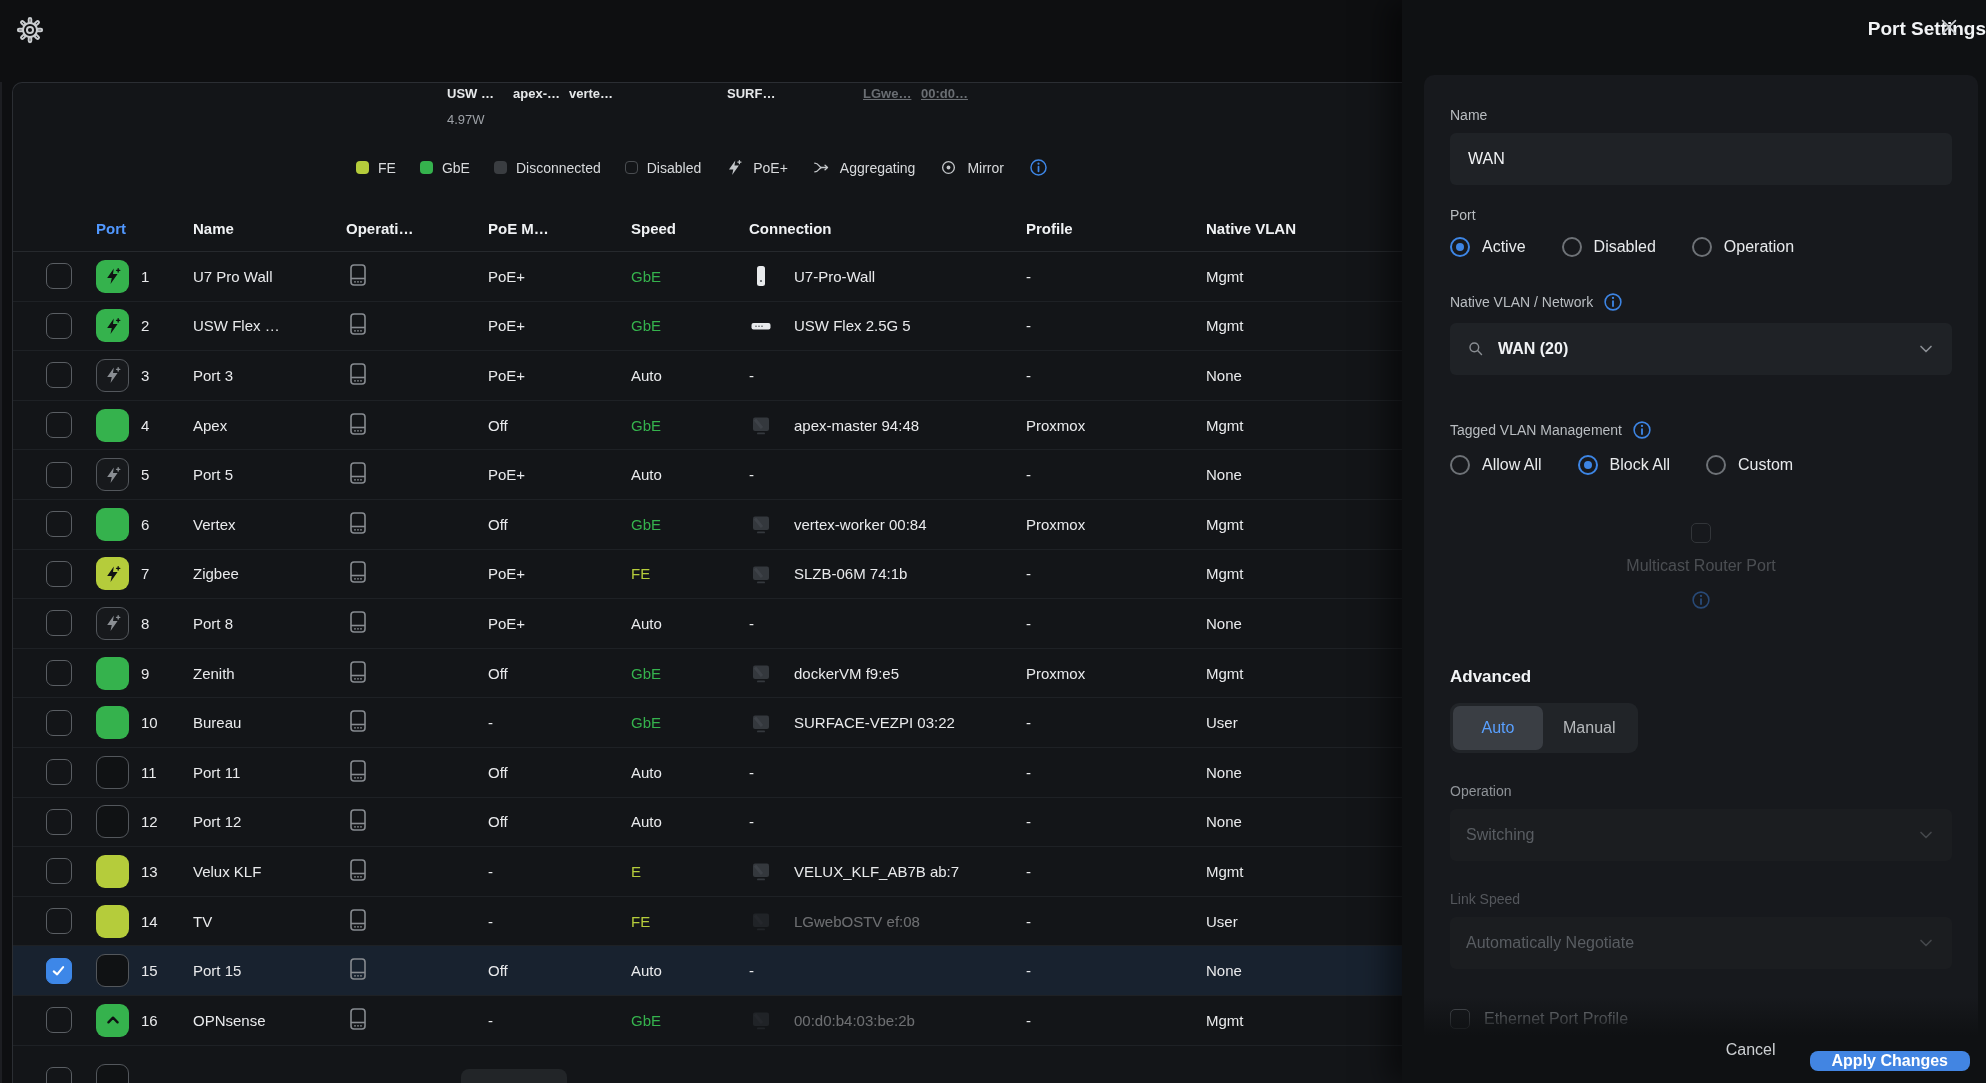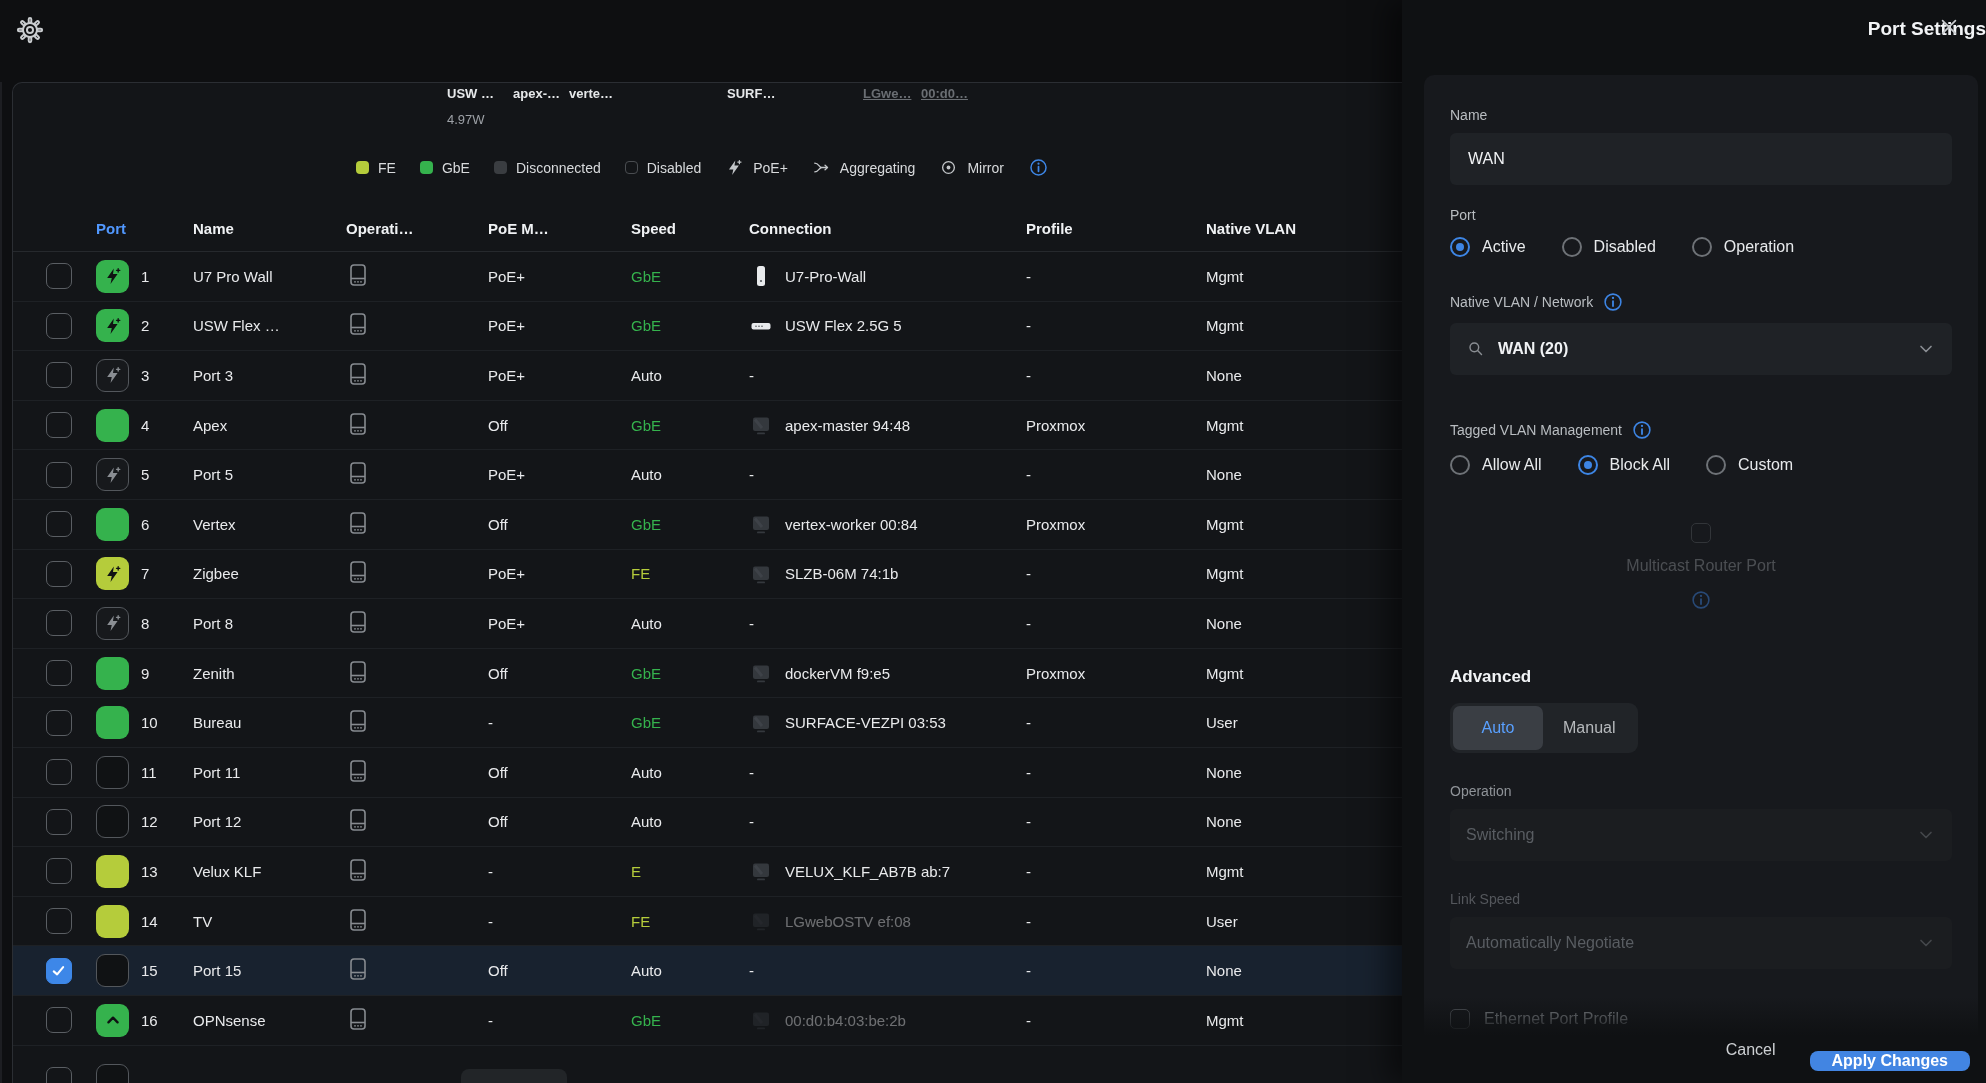--- a/index.html
+++ b/index.html
@@ -41,21 +41,21 @@
   .trow.partial { border-bottom:none; padding-top:18px; }
   .cell { font-size:15px; color:#e9eaec; white-space:nowrap; overflow:hidden; }
   .cell.gbe { color:#35b24d; } .cell.fe { color:#b5cc3b; }
   .cbx { width:26px; height:26px; border-radius:7px; border:1.5px solid #5a5e63; background:transparent; display:flex; align-items:center; justify-content:center; cursor:pointer; }
   .cbx.checked { background:#3d87e8; border-color:#3d87e8; }
   .tile { width:33px; height:33px; border-radius:9px; display:flex; align-items:center; justify-content:center; }
   .tile.green { background:#35b24d; color:#0f1113; }
   .tile.yellow { background:#b5cc3b; color:#0f1113; }
   .tile.dark { background:#17191c; border:1.5px solid #53575c; color:#8a8e93; }
   .tile.plain { background:#101214; border:1.5px solid #53575c; }
-  .conn { display:flex; align-items:center; gap:12px; }
+  .conn { display:flex; align-items:center; gap:21px; }
   .conn.dimmed { opacity:.42; }
   .conn-ic { width:24px; height:24px; display:inline-flex; flex:0 0 auto; }
   .op-ic { width:24px; height:26px; color:#878b90; }
   .hscroll { position:absolute; left:448px; top:986px; width:106px; height:22px; border-radius:8px; background:#222528; cursor:grab; }
 
   
   .panel { position:absolute; left:1402px; top:0; width:584px; height:1083px; background:#0f1113; box-shadow:-14px 0 28px rgba(0,0,0,.5); }
   .panel-title { position:absolute; left:0; right:0; top:18px; text-align:right; font-size:19px; font-weight:bold; color:#f2f4f6; }
   .close { position:absolute; right:26px; top:16px; width:22px; height:22px; cursor:pointer; color:#c9cccf; }
   .panel-card { position:absolute; left:22px; right:8px; top:75px; bottom:0; background:#17191d; border-radius:10px 10px 0 0; padding:32px 26px; overflow:hidden; }
@@ -513,21 +513,21 @@
             <span class="cell">-</span>
             <span class="cell gbe">GbE</span>
             <span class="cell conn">
               <span class="conn-ic">
                 <svg viewBox="0 0 24 24">
                   <rect x="4" y="4.5" width="16" height="13.5" rx="2" fill="#34383d"></rect>
                   <rect x="8" y="19.5" width="8" height="1.8" rx="0.9" fill="#34383d"></rect>
                   <path d="M6 6.5 L13 15" stroke="#3e4248" stroke-width="3"></path>
                 </svg>
               </span>
-              <span>SURFACE-VEZPI 03:53</span>
+              <span>SURFACE-VEZPI 03:22</span>
             </span>
             <span class="cell">-</span>
             <span class="cell">User</span>
           </div>
           <div class="trow">
             <span>
               <span class="cbx"></span>
             </span>
             <span>
               <span class="tile plain"></span>

